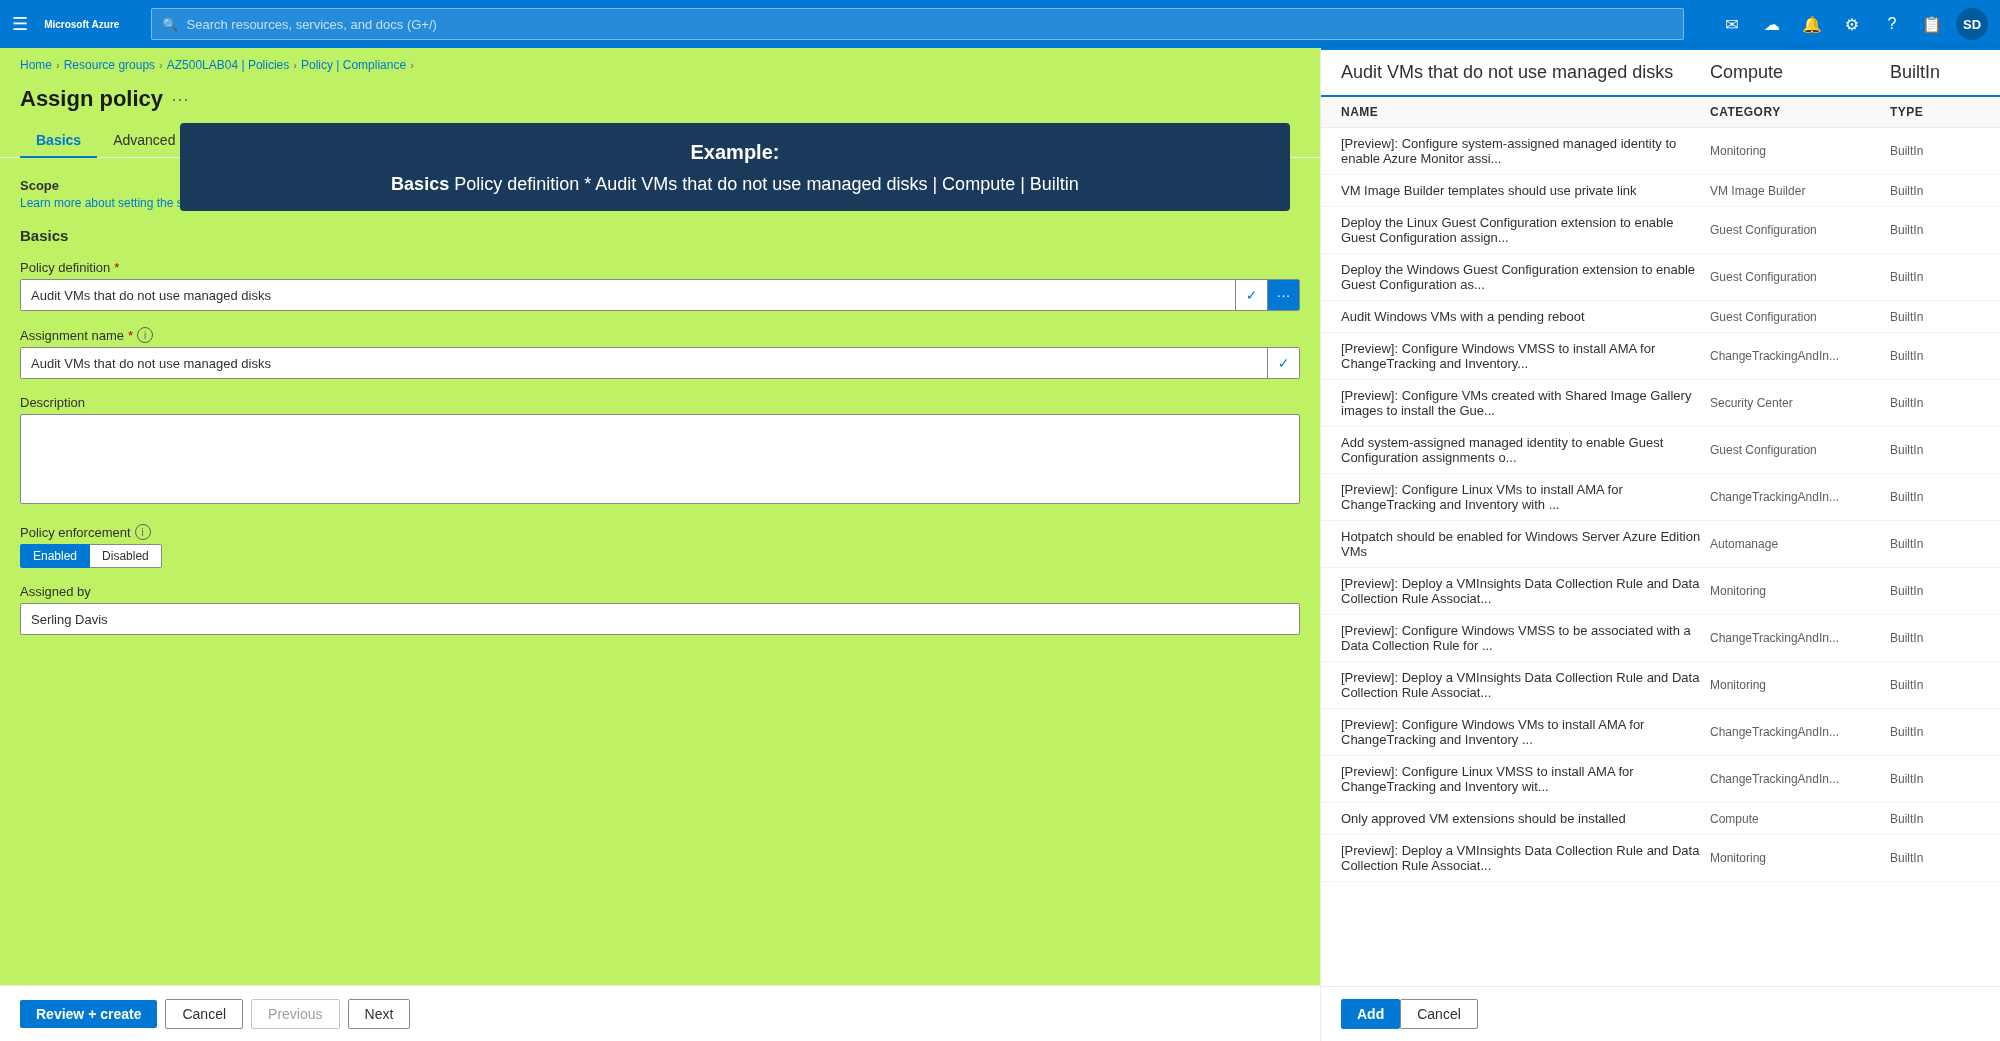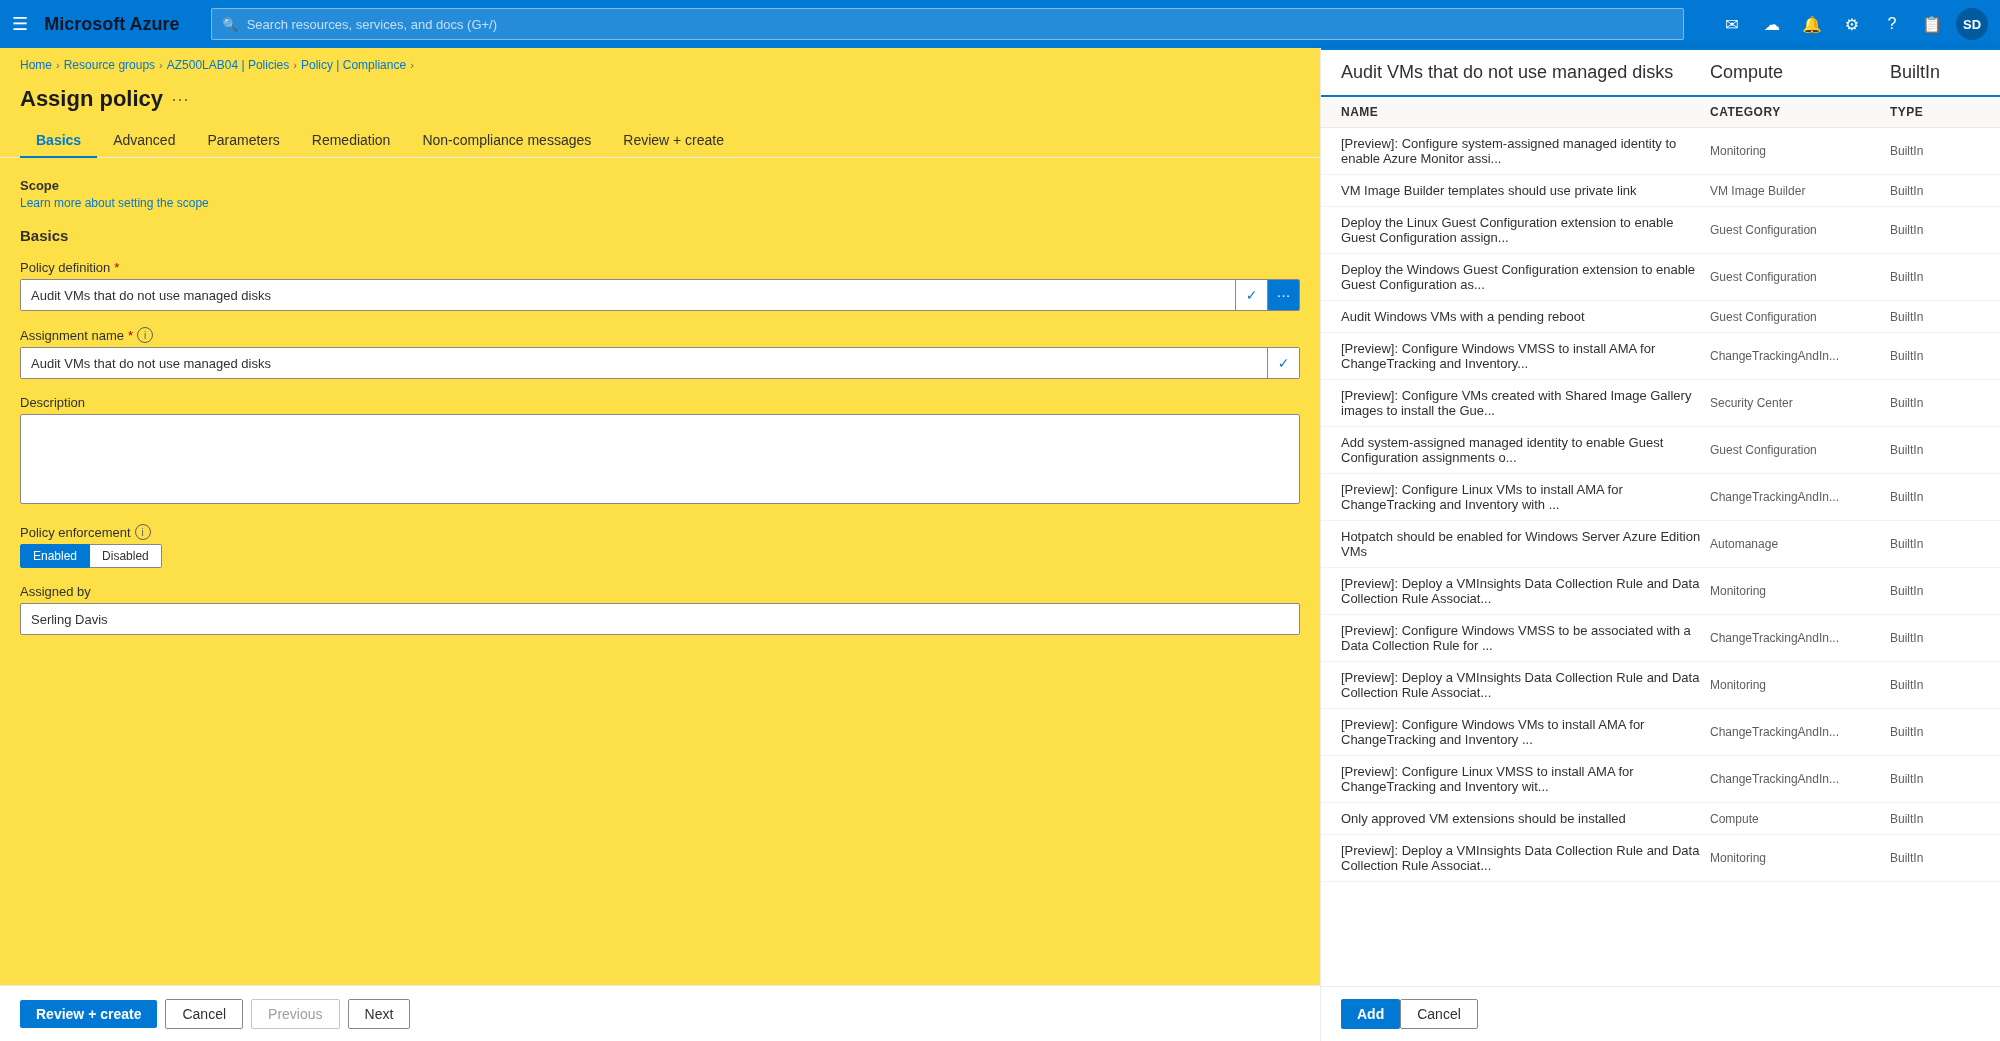--- a/index.html
+++ b/index.html
@@ -9,21 +9,21 @@
     .topbar {
       height: 48px;
       background: #0078d4;
       display: flex;
       align-items: center;
       padding: 0 12px;
       gap: 12px;
       color: white;
     }
     .topbar-hamburger { font-size: 18px; cursor: pointer; margin-right: 4px; }
-    .topbar-logo { font-size: 18px; font-weight: 600; color: #0f172a; white-space: nowrap; }
+    .topbar-logo { font-size: 10px; font-weight: 600; color: #ffffff; white-space: nowrap; }
     .topbar-search {
       flex: 1;
       margin: 0 20px;
       background: rgba(255,255,255,0.15);
       border: 1px solid rgba(255,255,255,0.4);
       border-radius: 2px;
       height: 32px;
       display: flex;
       align-items: center;
       padding: 0 10px;
@@ -32,21 +32,21 @@
       gap: 8px;
     }
     .topbar-icons { display: flex; align-items: center; gap: 8px; margin-left: auto; }
     .topbar-icon { width: 32px; height: 32px; display: flex; align-items: center; justify-content: center; color: white; font-size: 16px; cursor: pointer; border-radius: 2px; }
     .topbar-avatar { width: 32px; height: 32px; border-radius: 50%; background: #005a9e; display: flex; align-items: center; justify-content: center; color: white; font-size: 13px; font-weight: 600; cursor: pointer; }
 
     
     .main-container { display: flex; height: calc(1041px - 48px); }
 
     
-    .left-panel { flex: 1; background: #fde047; overflow-y: auto; position: relative; }
+    .left-panel { flex: 1; background: #bef264; overflow-y: auto; position: relative; }
 
     
     .breadcrumb {
       padding: 10px 20px;
       font-size: 12px;
       color: #0078d4;
       display: flex;
       align-items: center;
       gap: 4px;
       flex-wrap: wrap;
@@ -444,20 +444,27 @@
 
     </div>
 
     <div class="bottom-bar">
       <button class="btn-primary">Review + create</button>
       <button class="btn-secondary">Cancel</button>
       <button class="btn-secondary" disabled="">Previous</button>
       <button class="btn-secondary">Next</button>
     </div>
 
+    <div class="banner-overlay">
+      <div class="banner-title">Example:</div>
+      <div class="banner-subtitle">
+        <span class="banner-bold">Basics</span>
+        <span> Policy definition * Audit VMs that do not use managed disks | Compute | Builtin</span>
+      </div>
+    </div>
 
   </div>
 
   <div class="right-panel">
 
 
     <div class="selected-definition-row">
       <span class="sel-def-name">Audit VMs that do not use managed disks</span>
       <span class="sel-def-category">Compute</span>
       <span class="sel-def-type">BuiltIn</span>

